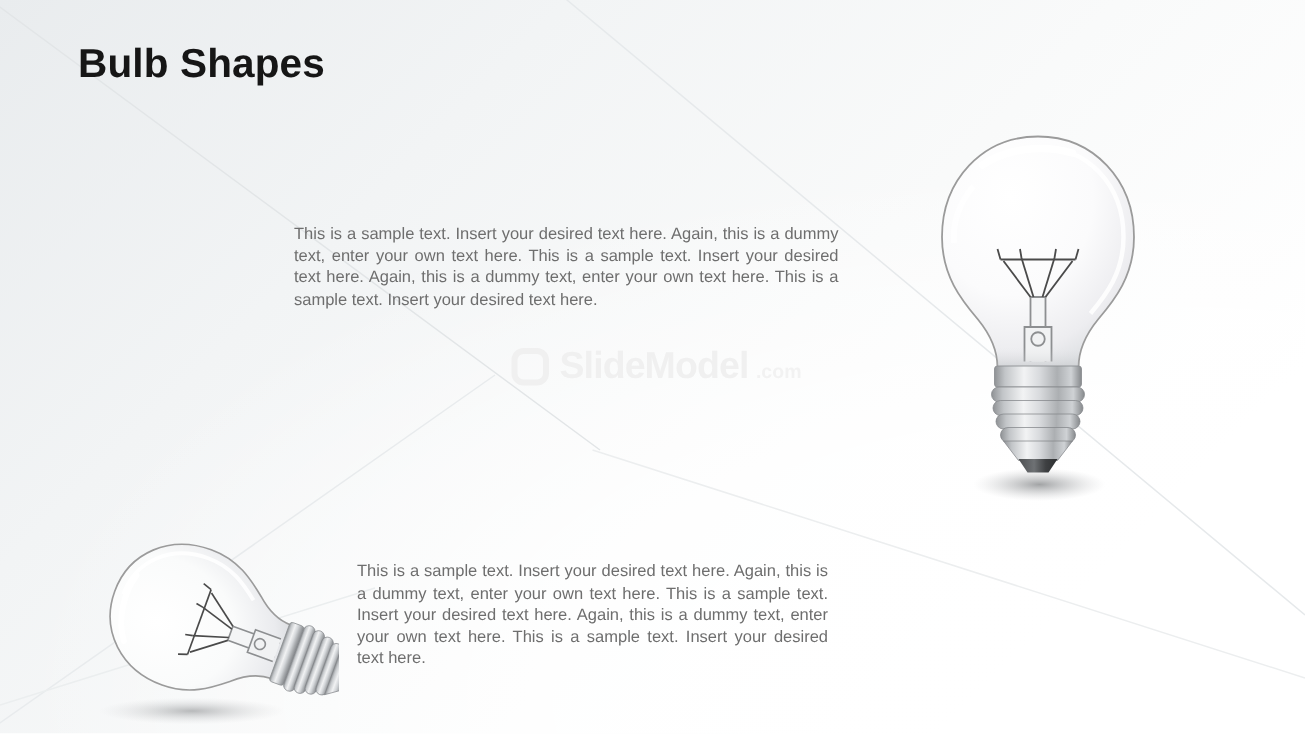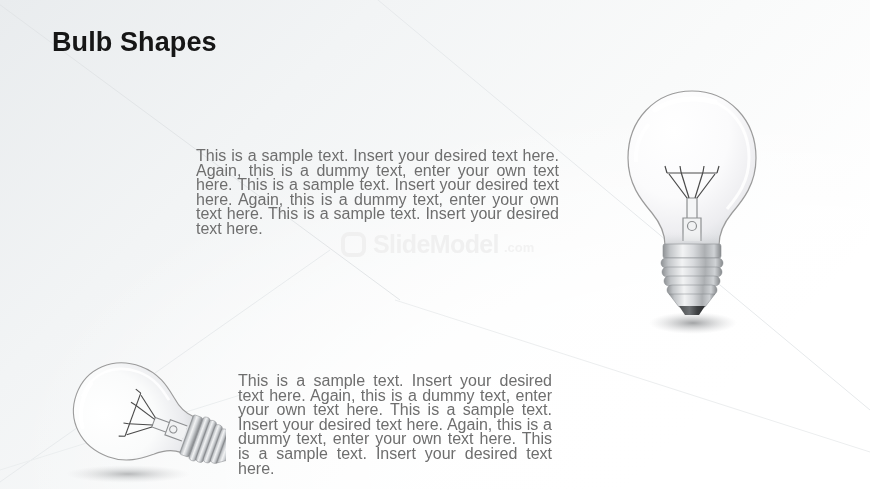--- a/index.html
+++ b/index.html
@@ -36,21 +36,21 @@
     font-weight: 600;
     letter-spacing: 0.1px;
     color: #161616;
     white-space: nowrap;
   }
 
   
   .body-text {
     position: absolute;
     color: #6e6e6e;
-    font-size: 16px;
+    font-size: 11px;
     line-height: 14.6px;
     text-align: justify;
     text-justify: inter-word;
   }
   .body-text.t1 {
     left: 196px;
     top: 149px;
     width: 363px;
   }
   .body-text.t2 {

